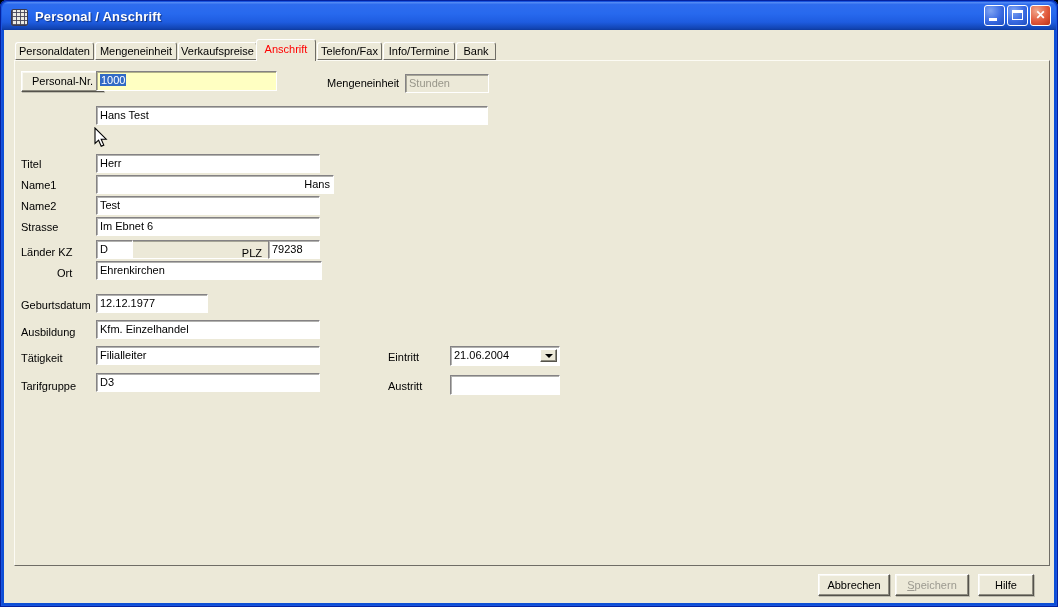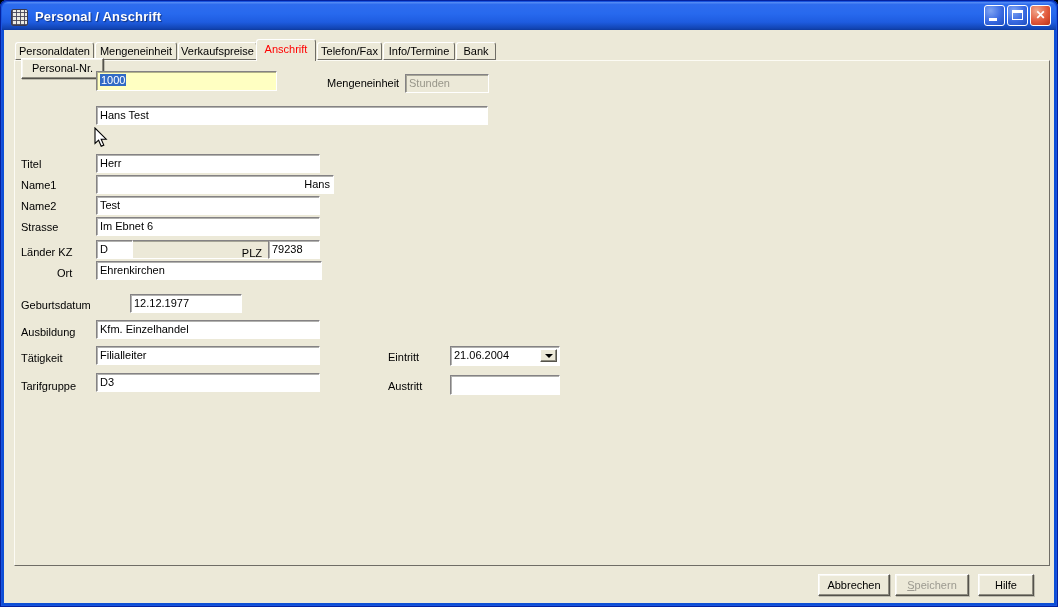--- a/index.html
+++ b/index.html
@@ -114,21 +114,21 @@
     <div class="tab" style="left:15px; width:79px;">Personaldaten</div>
     <div class="tab" style="left:95px; width:82px;">Mengeneinheit</div>
     <div class="tab" style="left:178px; width:79px;">Verkaufspreise</div>
     <div class="tab active" style="left:256px; width:60px;">Anschrift</div>
     <div class="tab" style="left:317px; width:65px;">Telefon/Fax</div>
     <div class="tab" style="left:383px; width:72px;">Info/Termine</div>
     <div class="tab" style="left:456px; width:40px;">Bank</div>
 
     <div class="tabpanel"></div>
 
-    <div class="xbtn" style="left:21px; top:58px; width:83px; height:21px; line-height:19px;">Personal-Nr.</div>
+    <div class="xbtn" style="left:21px; top:71px; width:83px; height:21px; line-height:19px;">Personal-Nr.</div>
     <div class="field yellow" style="left:96px; top:71px; width:181px; height:20px;"><span class="sel">1000</span></div>
     <div class="lbl" style="left:327px; top:77px;">Mengeneinheit</div>
     <div class="field disabled" style="left:405px; top:74px; width:84px;">Stunden</div>
 
     <div class="field" style="left:96px; top:106px; width:392px;">Hans Test</div>
 
     <div class="lbl" style="left:21px; top:158px;">Titel</div>
     <div class="field" style="left:96px; top:154px; width:224px;">Herr</div>
 
     <div class="lbl" style="left:21px; top:179px;">Name1</div>
@@ -143,21 +143,21 @@
     <div class="lbl" style="left:21px; top:246px;">Länder KZ</div>
     <div class="field disabled" style="left:96px; top:240px; width:224px;"></div>
     <div class="field" style="left:96px; top:240px; width:37px;">D</div>
     <div class="lbl" style="left:238px; top:247px; width:24px; text-align:right;">PLZ</div>
     <div class="field" style="left:268px; top:240px; width:52px;">79238</div>
 
     <div class="lbl" style="left:21px; top:267px;margin-left:36px;">Ort</div>
     <div class="field" style="left:96px; top:261px; width:226px;">Ehrenkirchen</div>
 
     <div class="lbl" style="left:21px; top:299px;">Geburtsdatum</div>
-    <div class="field" style="left:96px; top:294px; width:112px;margin-left:34px;">12.12.1977</div>
+    <div class="field" style="left:96px; top:294px; width:112px;">12.12.1977</div>
 
     <div class="lbl" style="left:21px; top:326px;">Ausbildung</div>
     <div class="field" style="left:96px; top:320px; width:224px;">Kfm. Einzelhandel</div>
 
     <div class="lbl" style="left:21px; top:352px;">Tätigkeit</div>
     <div class="field" style="left:96px; top:346px; width:224px;">Filialleiter</div>
 
     <div class="lbl" style="left:21px; top:380px;">Tarifgruppe</div>
     <div class="field" style="left:96px; top:373px; width:224px;">D3</div>
 

